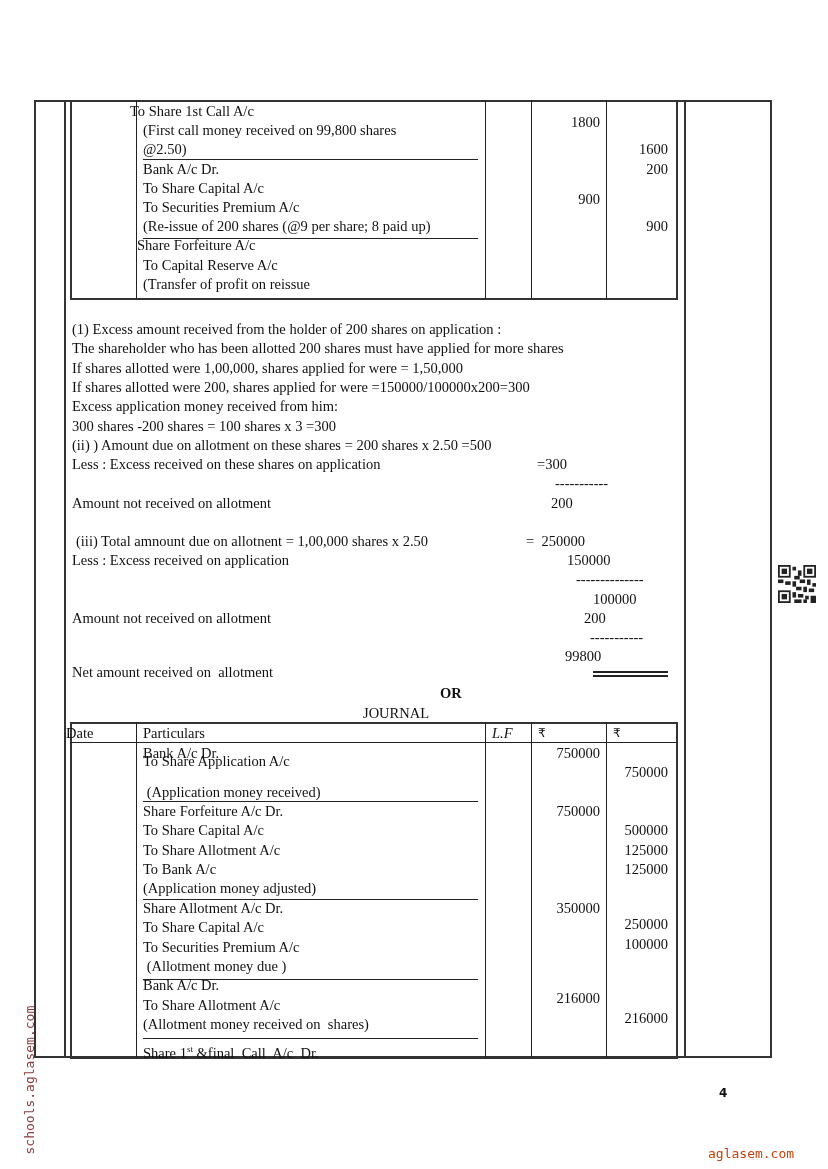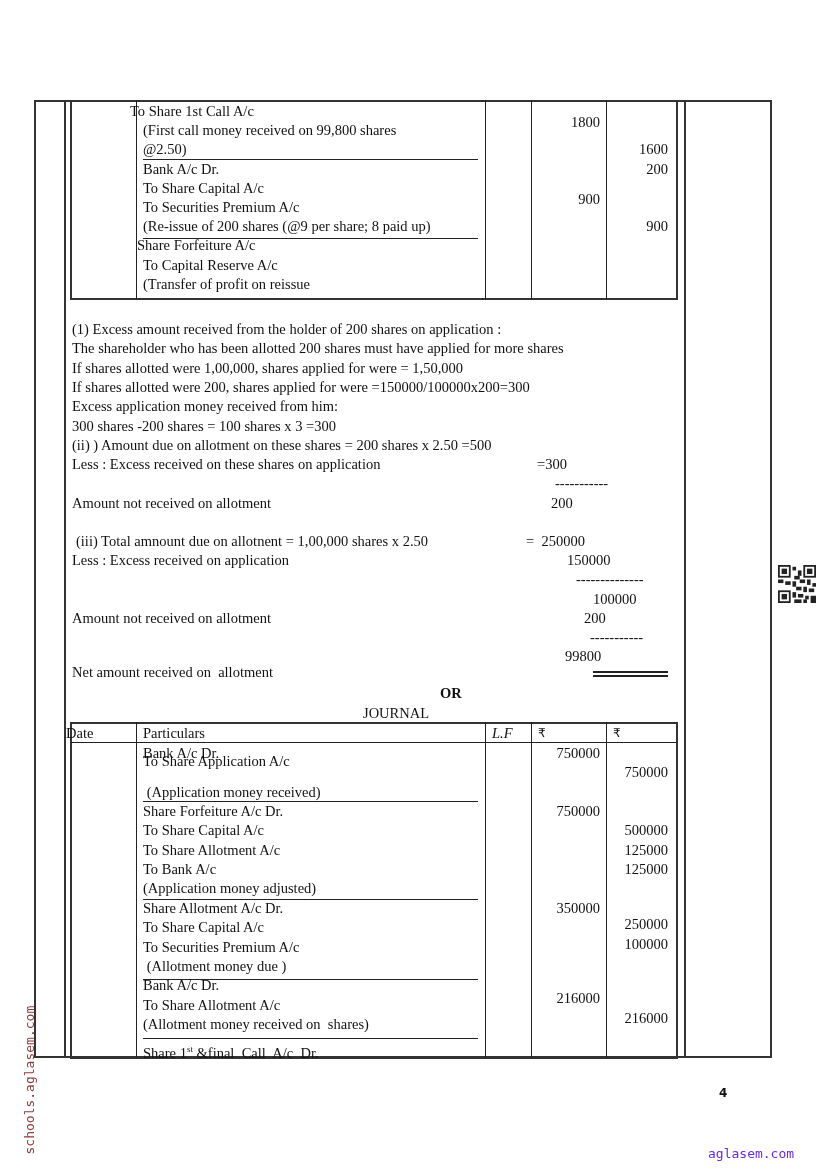--- a/index.html
+++ b/index.html
@@ -159,14 +159,14 @@
     <rect x="8" y="15" width="2" height="3"></rect>
       <rect x="11" y="16" width="3" height="2"></rect>
       <rect x="15" y="17" width="2" height="2"></rect>
     <rect x="18" y="17" width="3" height="4"></rect>
       <rect x="9" y="19" width="4" height="2"></rect>
       <rect x="14" y="19" width="2" height="2"></rect>
   </g>
 </svg>
 
 <div class="abs" style="left:719px;top:1084px;font-family:'DejaVu Sans',sans-serif;font-size:12px;font-weight:bold;">4</div>
-<div class="abs mono" style="left:708px;top:1144px;font-size:13px;color:#6d28d9;text-align:center;">aglasem.com</div>
+<div class="abs mono" style="left:708px;top:1144px;font-size:13px;color:#c2410c;text-align:center;">aglasem.com</div>
 <div class="abs mono" style="left:-66px;top:1050px;font-size:13px;color:#8a3b3b;transform:rotate(-90deg);transform-origin:center;width:190px;">schools.aglasem.com</div>
 
 </body></html>

